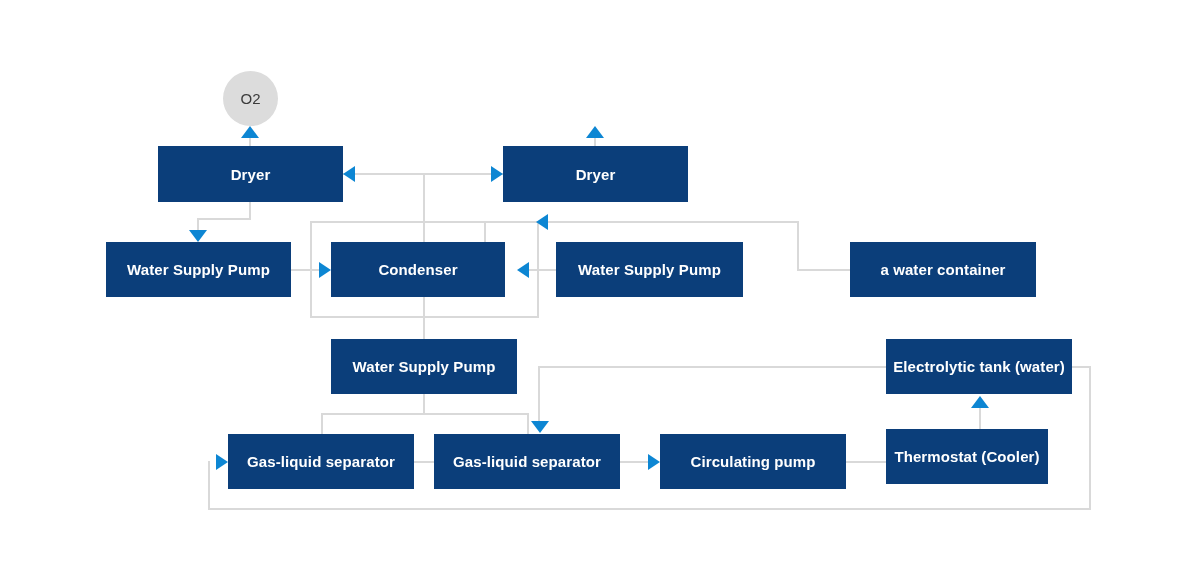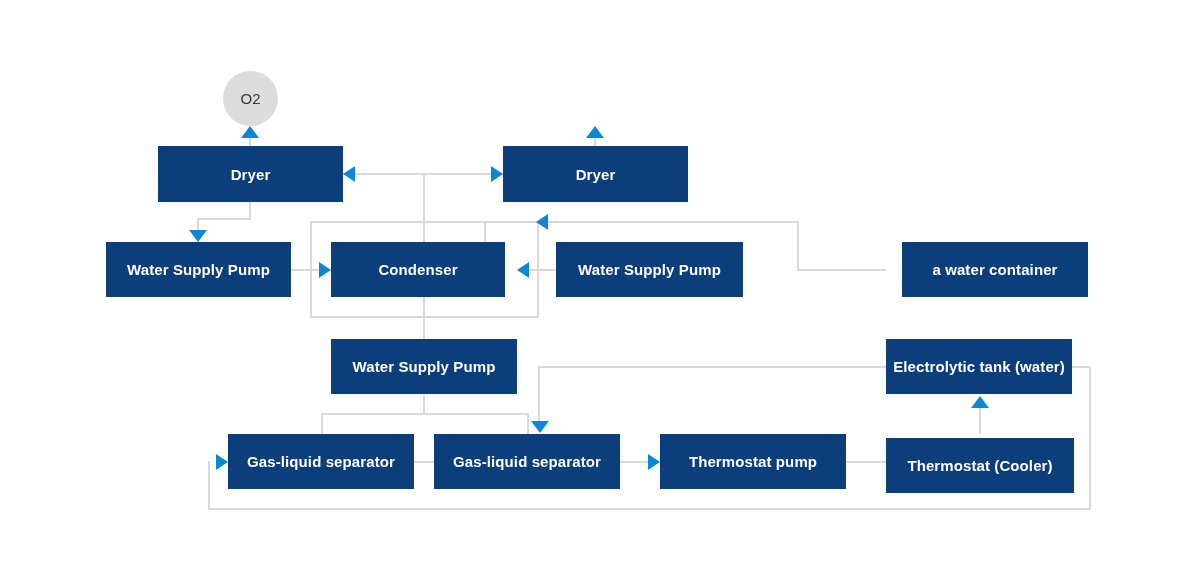--- a/index.html
+++ b/index.html
@@ -97,21 +97,21 @@
   <div class="ar ar-right" style="left:648px;top:454px;"></div>
   <div class="ar ar-up" style="left:971px;top:396px;"></div>
 
   <div class="outlet" style="left:223px;top:71px;">O2</div>
 
   <div class="node" style="left:158px;top:146px;width:185px;height:56px;">Dryer</div>
   <div class="node" style="left:503px;top:146px;width:185px;height:56px;">Dryer</div>
   <div class="node" style="left:106px;top:242px;width:185px;height:55px;">Water Supply Pump</div>
   <div class="node" style="left:331px;top:242px;width:174px;height:55px;">Condenser</div>
   <div class="node" style="left:556px;top:242px;width:187px;height:55px;">Water Supply Pump</div>
-  <div class="node" style="left:902px;top:242px;width:186px;height:55px;">a water container</div>
+  <div class="node" style="left:850px;top:242px;width:186px;height:55px;">a water container</div>
   <div class="node" style="left:331px;top:339px;width:186px;height:55px;">Water Supply Pump</div>
   <div class="node" style="left:886px;top:339px;width:186px;height:55px;">Electrolytic tank (water)</div>
   <div class="node" style="left:228px;top:434px;width:186px;height:55px;">Gas-liquid separator</div>
   <div class="node" style="left:434px;top:434px;width:186px;height:55px;">Gas-liquid separator</div>
-  <div class="node" style="left:660px;top:434px;width:186px;height:55px;">Thermostat pump</div>
-  <div class="node" style="left:886px;top:438px;width:188px;height:55px;">Thermostat (Cooler)</div>
+  <div class="node" style="left:660px;top:434px;width:186px;height:55px;">Circulating pump</div>
+  <div class="node" style="left:886px;top:429px;width:162px;height:55px;">Thermostat (Cooler)</div>
 
 </div>
 
 </body></html>

